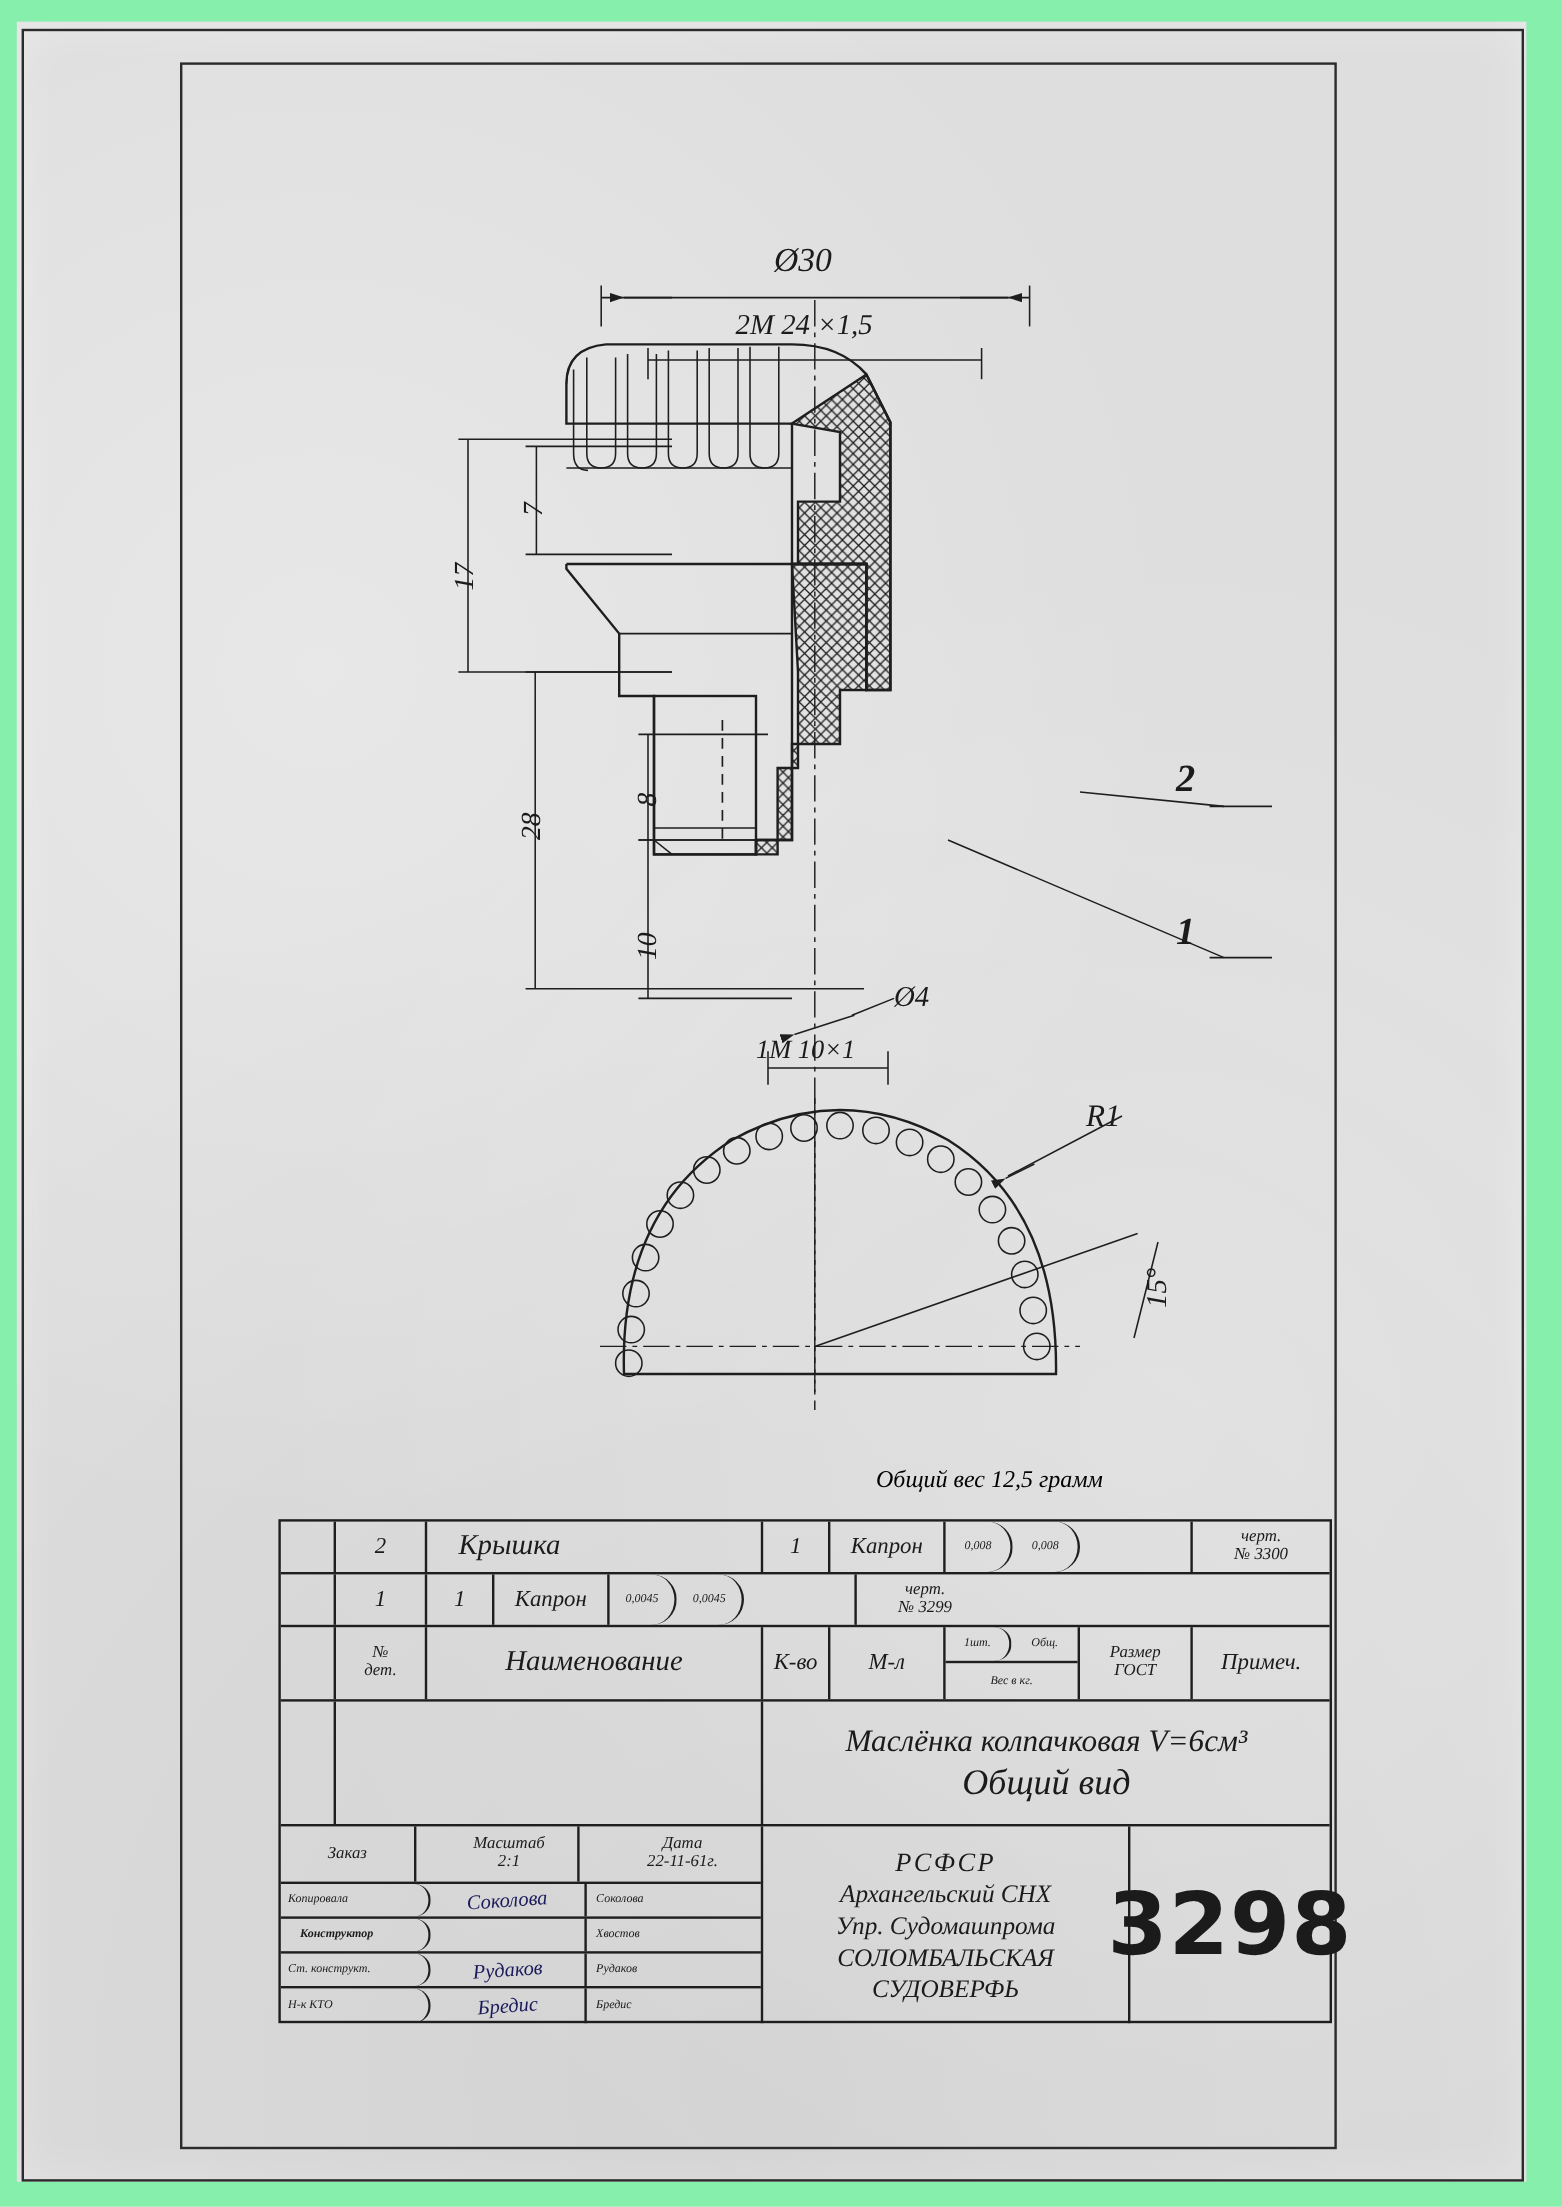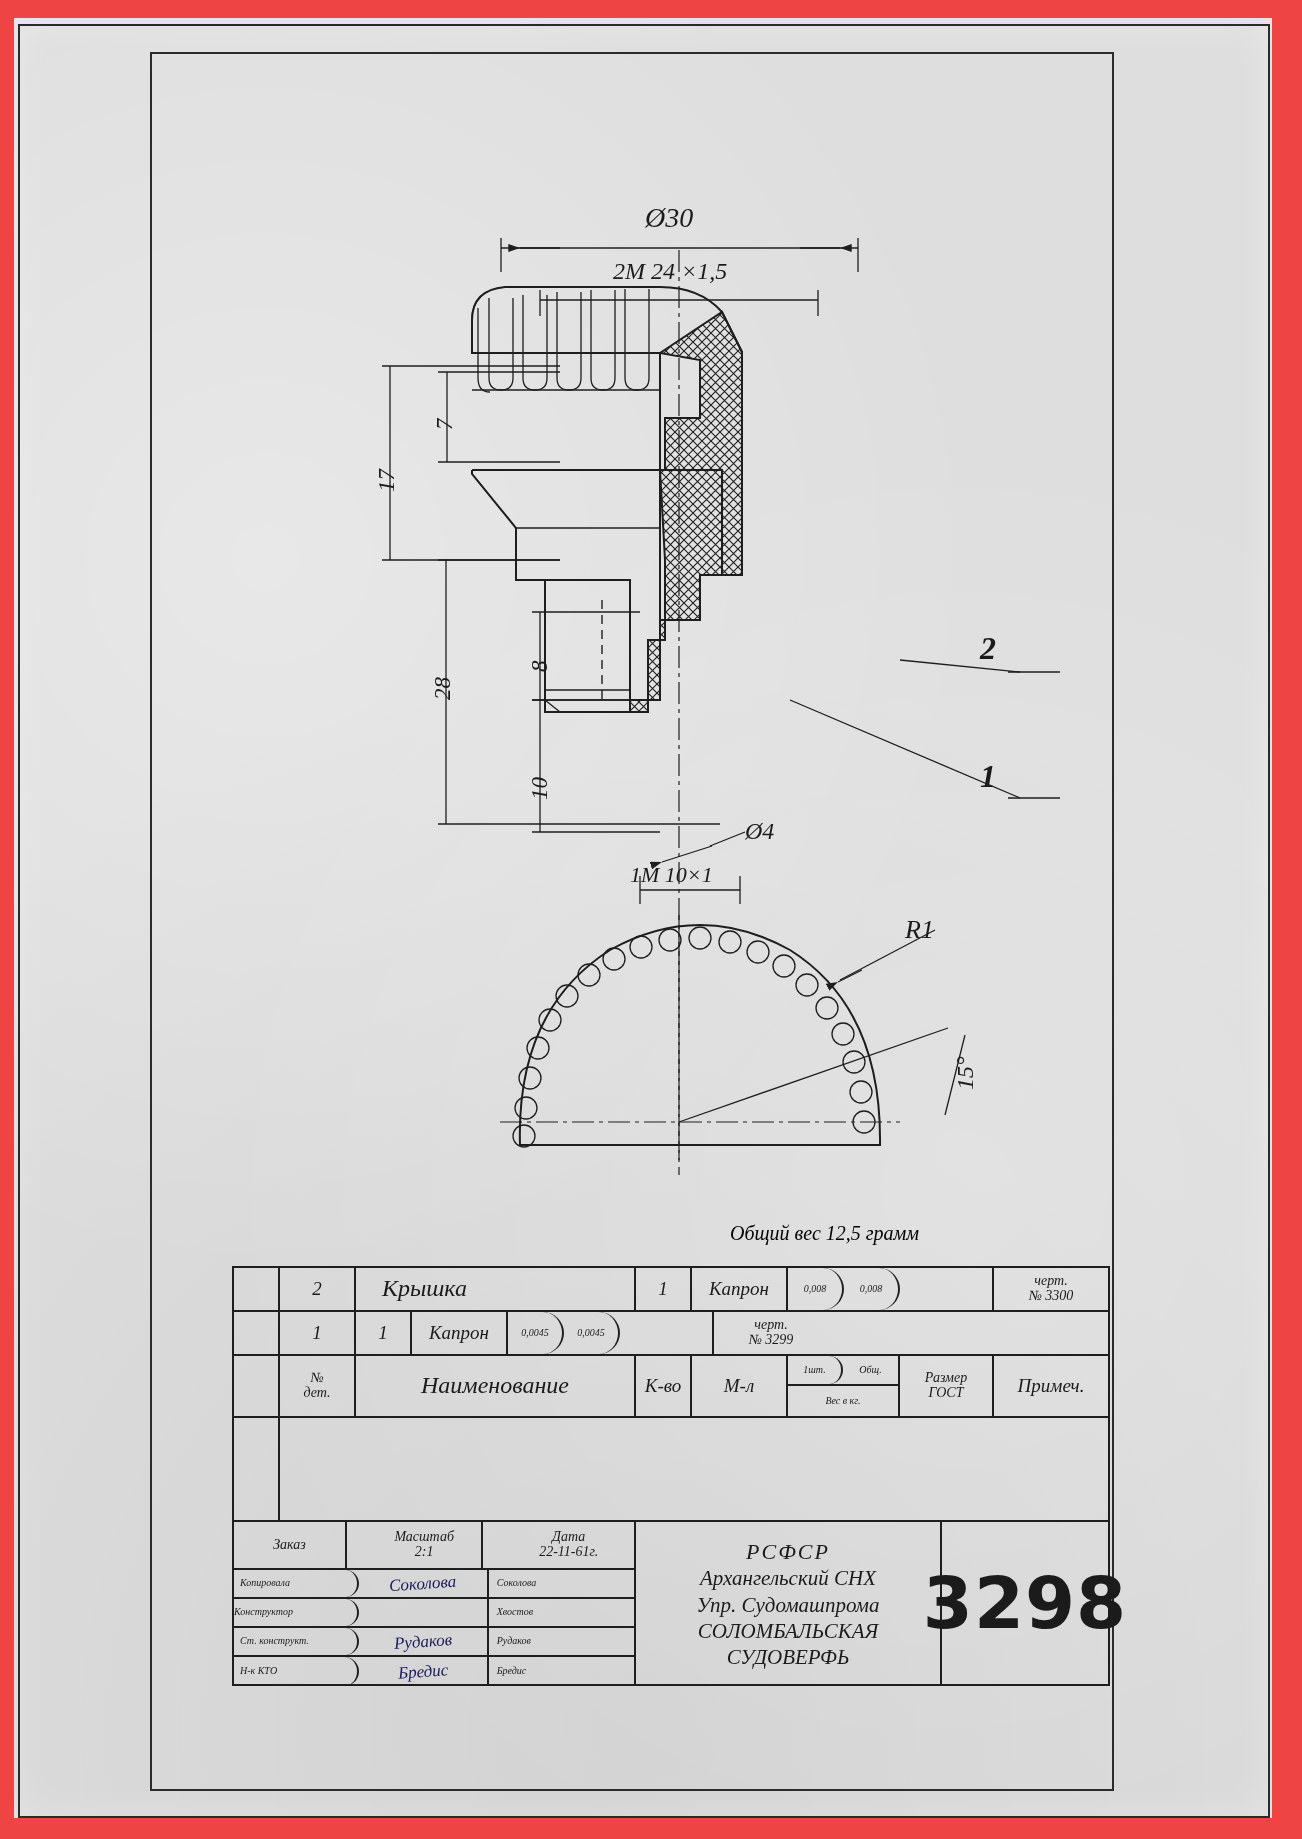--- a/index.html
+++ b/index.html
@@ -1,17 +1,17 @@
 <!DOCTYPE html>
 <html><head>
 <meta charset="utf-8">
 <style>
   html,body{margin:0;padding:0;background:#e9e9e9;}
   body{width:1302px;height:1839px;font-family:"Liberation Serif",serif;}
-  #sheet{position:relative;width:1302px;height:1839px;background:#ef4444;overflow:hidden;}
+  #sheet{position:relative;width:1302px;height:1839px;background:#86efac;overflow:hidden;}
   .paper{position:absolute;left:14px;top:18px;width:1258px;height:1800px;
          background:#dedede;
          box-shadow:inset 0 0 40px rgba(255,255,255,.35);}
   .paper:after{content:"";position:absolute;inset:0;
          background:
            radial-gradient(circle at 20% 30%, rgba(255,255,255,.30), rgba(255,255,255,0) 45%),
            radial-gradient(circle at 75% 65%, rgba(255,255,255,.22), rgba(255,255,255,0) 50%),
            radial-gradient(circle at 50% 95%, rgba(0,0,0,.05), rgba(0,0,0,0) 60%);
          pointer-events:none;}
   .border-outer{position:absolute;left:18px;top:24px;width:1248px;height:1790px;border:2px solid #2b2b2b;}
@@ -264,20 +264,24 @@
       <div class="cell stack small" style="width:94px;">
         <div>Размер</div>
         <div>ГОСТ</div>
       </div>
       <div class="cell mid" style="width:114px;">Примеч.</div>
     </div>
 
     <div class="tbrow rb" style="height:104px;">
       <div class="cell" style="width:46px;"></div>
       <div class="cell" style="width:356px;"></div>
+      <div class="cell stack" style="width:472px;border-right:none;">
+        <div style="font-size:26px;">Маслёнка колпачковая V=6см³</div>
+        <div style="font-size:30px;margin-top:6px;">Общий вид</div>
+      </div>
     </div>
 
     <div class="tbrow" style="height:164px;">
 
       <div style="width:402px;display:flex;flex-direction:column;border-right:2px solid #1e1e1e;box-sizing:border-box;">
         <div style="display:flex;height:48px;border-bottom:2px solid #1e1e1e;box-sizing:border-box;gap:20px;">
           <div class="cell small" style="width:126px;">Заказ</div>
           <div class="cell stack small" style="width:130px;">
             <div>Масштаб</div>
             <div>2:1</div>
@@ -289,21 +293,21 @@
         </div>
 
         <div style="display:flex;height:29px;border-bottom:2px solid #1e1e1e;box-sizing:border-box;">
           <div class="cell xsmall" style="width:126px;justify-content:flex-start;padding-left:6px;">Копировала</div>
           <div class="cell" style="width:130px;">
               <span class="sig">Соколова</span>
             </div>
           <div class="cell xsmall" style="width:146px;border-right:none;justify-content:flex-start;padding-left:8px;">Соколова</div>
         </div>
         <div style="display:flex;height:29px;border-bottom:2px solid #1e1e1e;box-sizing:border-box;">
-          <div class="cell xsmall" style="width:126px;justify-content:flex-start;padding-left:0;">Конструктор</div>
+          <div class="cell xsmall" style="width:126px;justify-content:flex-start;padding-left:16px;font-weight:bold;">Конструктор</div>
           <div class="cell" style="width:130px;">
               <span class="sig"></span>
             </div>
           <div class="cell xsmall" style="width:146px;border-right:none;justify-content:flex-start;padding-left:8px;">Хвостов</div>
         </div>
         <div style="display:flex;height:29px;border-bottom:2px solid #1e1e1e;box-sizing:border-box;">
           <div class="cell xsmall" style="width:126px;justify-content:flex-start;padding-left:6px;">Ст. конструкт.</div>
           <div class="cell" style="width:130px;">
               <span class="sig">Рудаков</span>
             </div>

